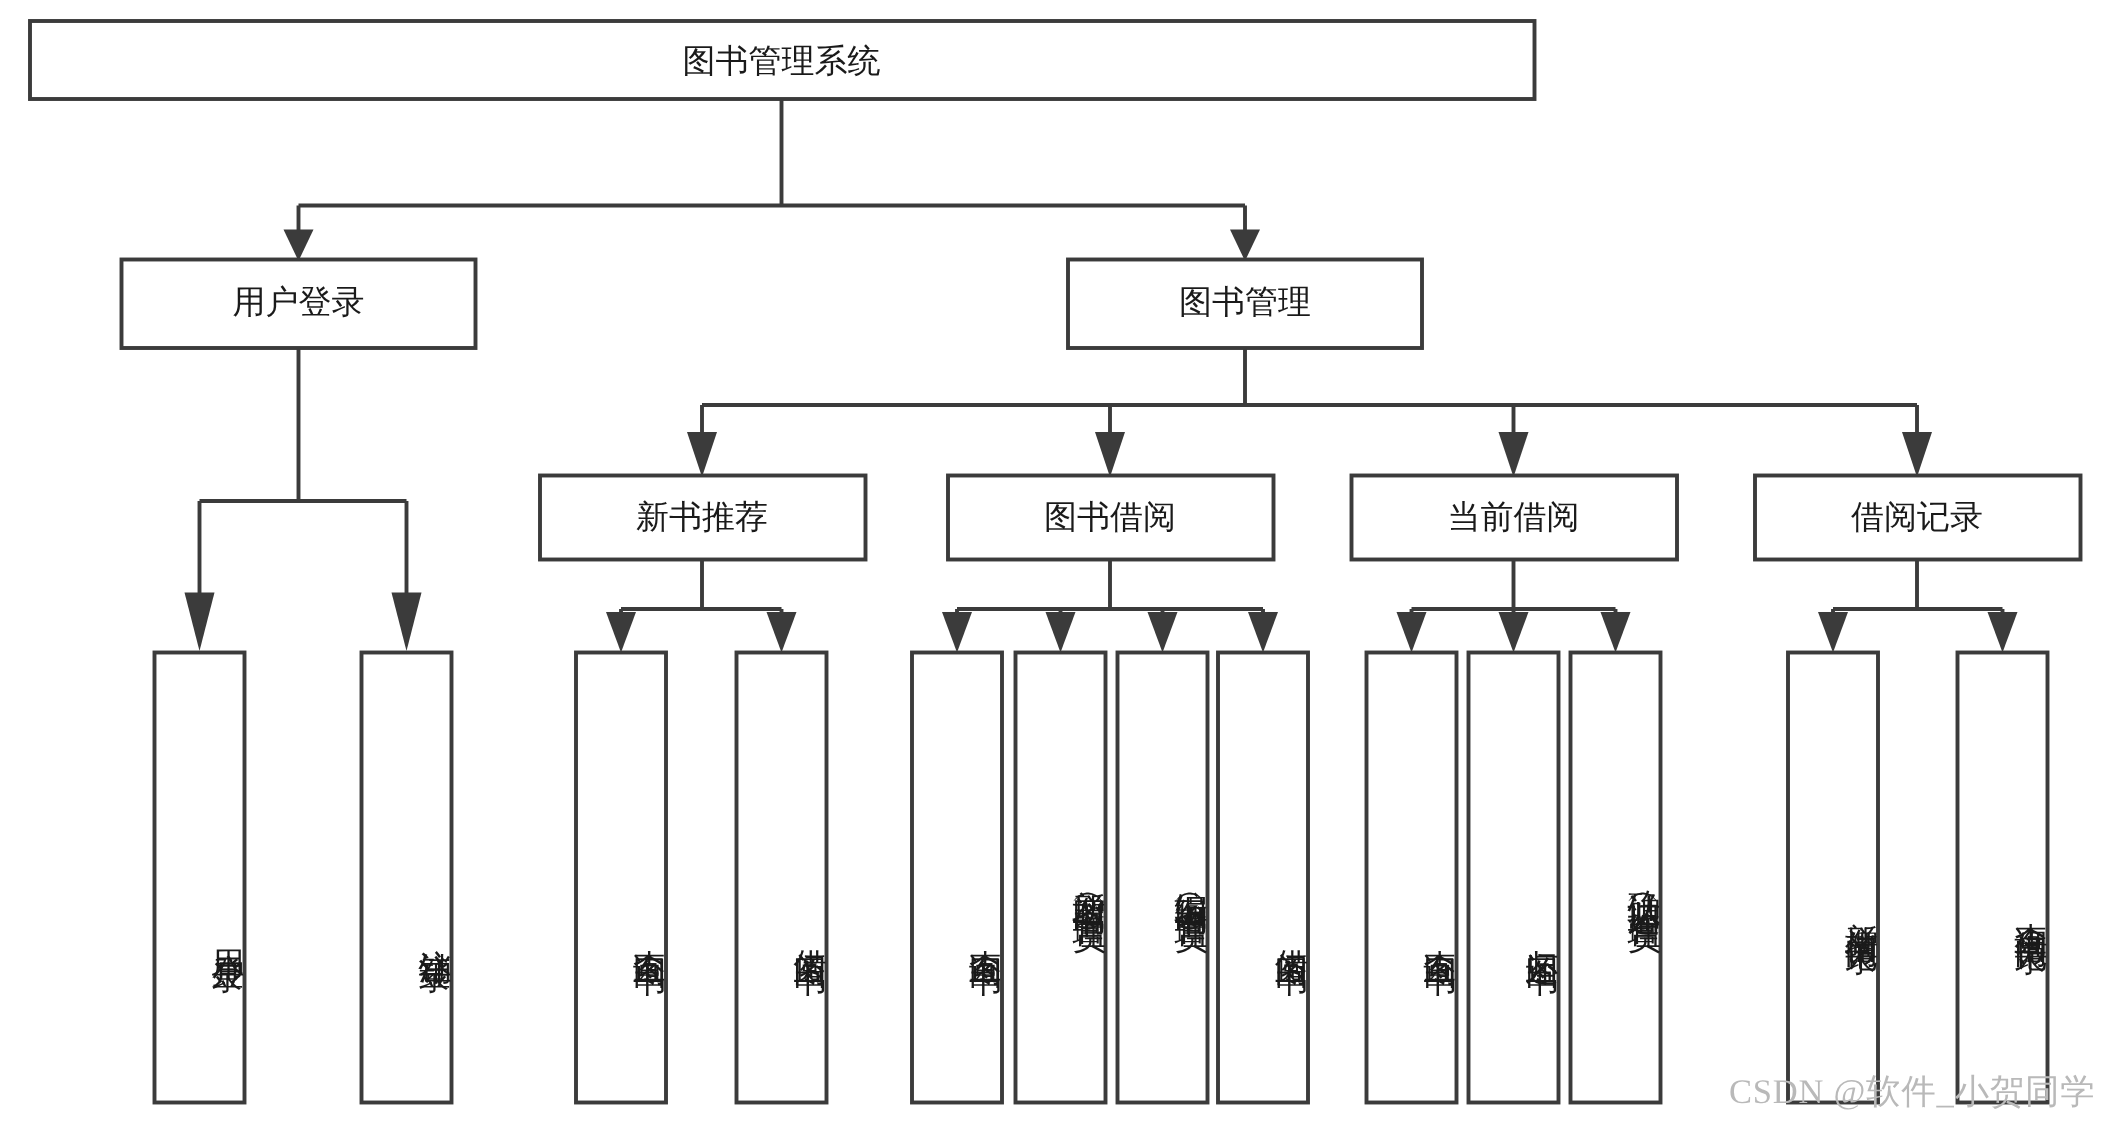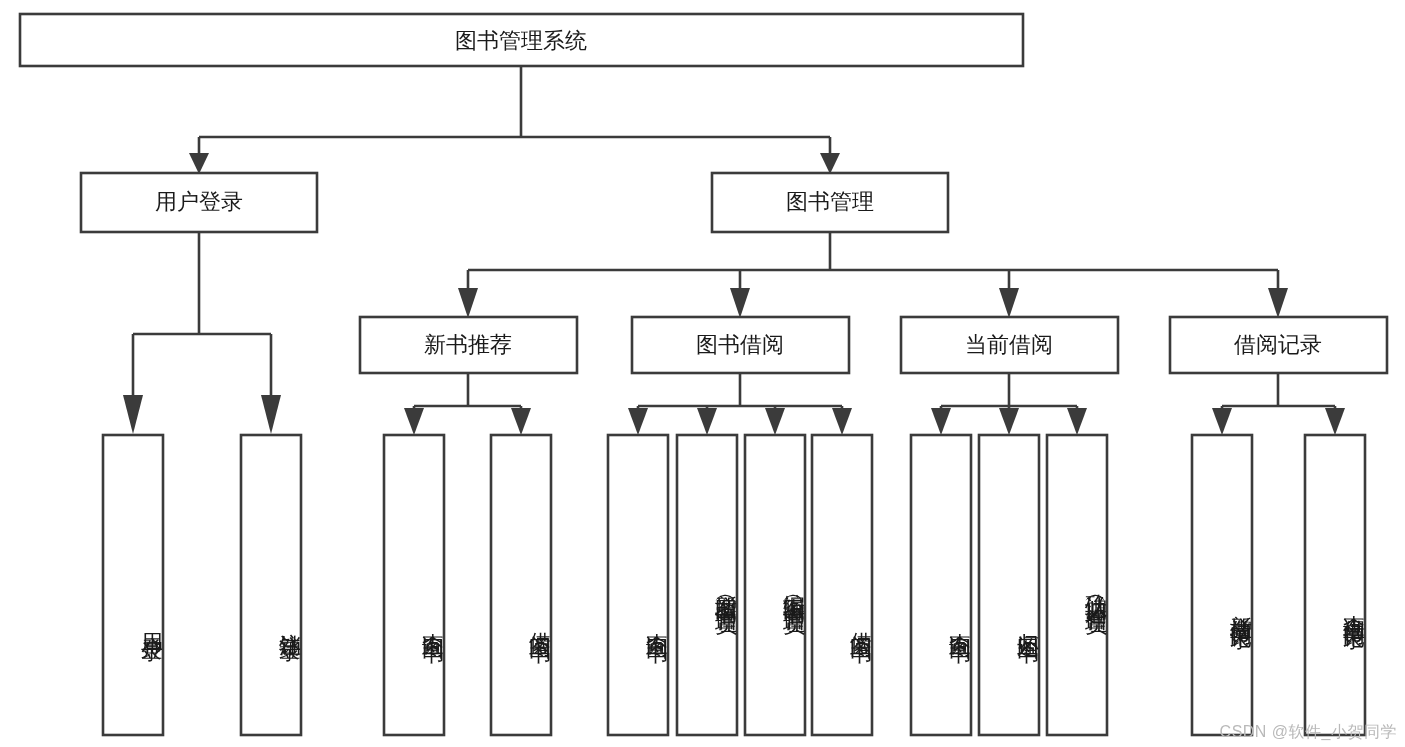--- a/index.html
+++ b/index.html
@@ -60,22 +60,22 @@
     font-size: 22px;
     line-height: 1.0;
     letter-spacing: 3px;
     color: #1a1a1a;
     pointer-events: none;
   }
   .watermark {
     position: absolute;
     right: 8px;
     bottom: 4px;
-    font-family: Liberation Sans, sans-serif;
-    font-size: 16px;
+    font-family: Liberation Serif, serif;
+    font-size: 23px;
     color: #b9b9b9;
     white-space: nowrap;
     letter-spacing: 0.5px;
   }
 </style>
 </head>
 <body>
 
 <div id="canvas">
 

